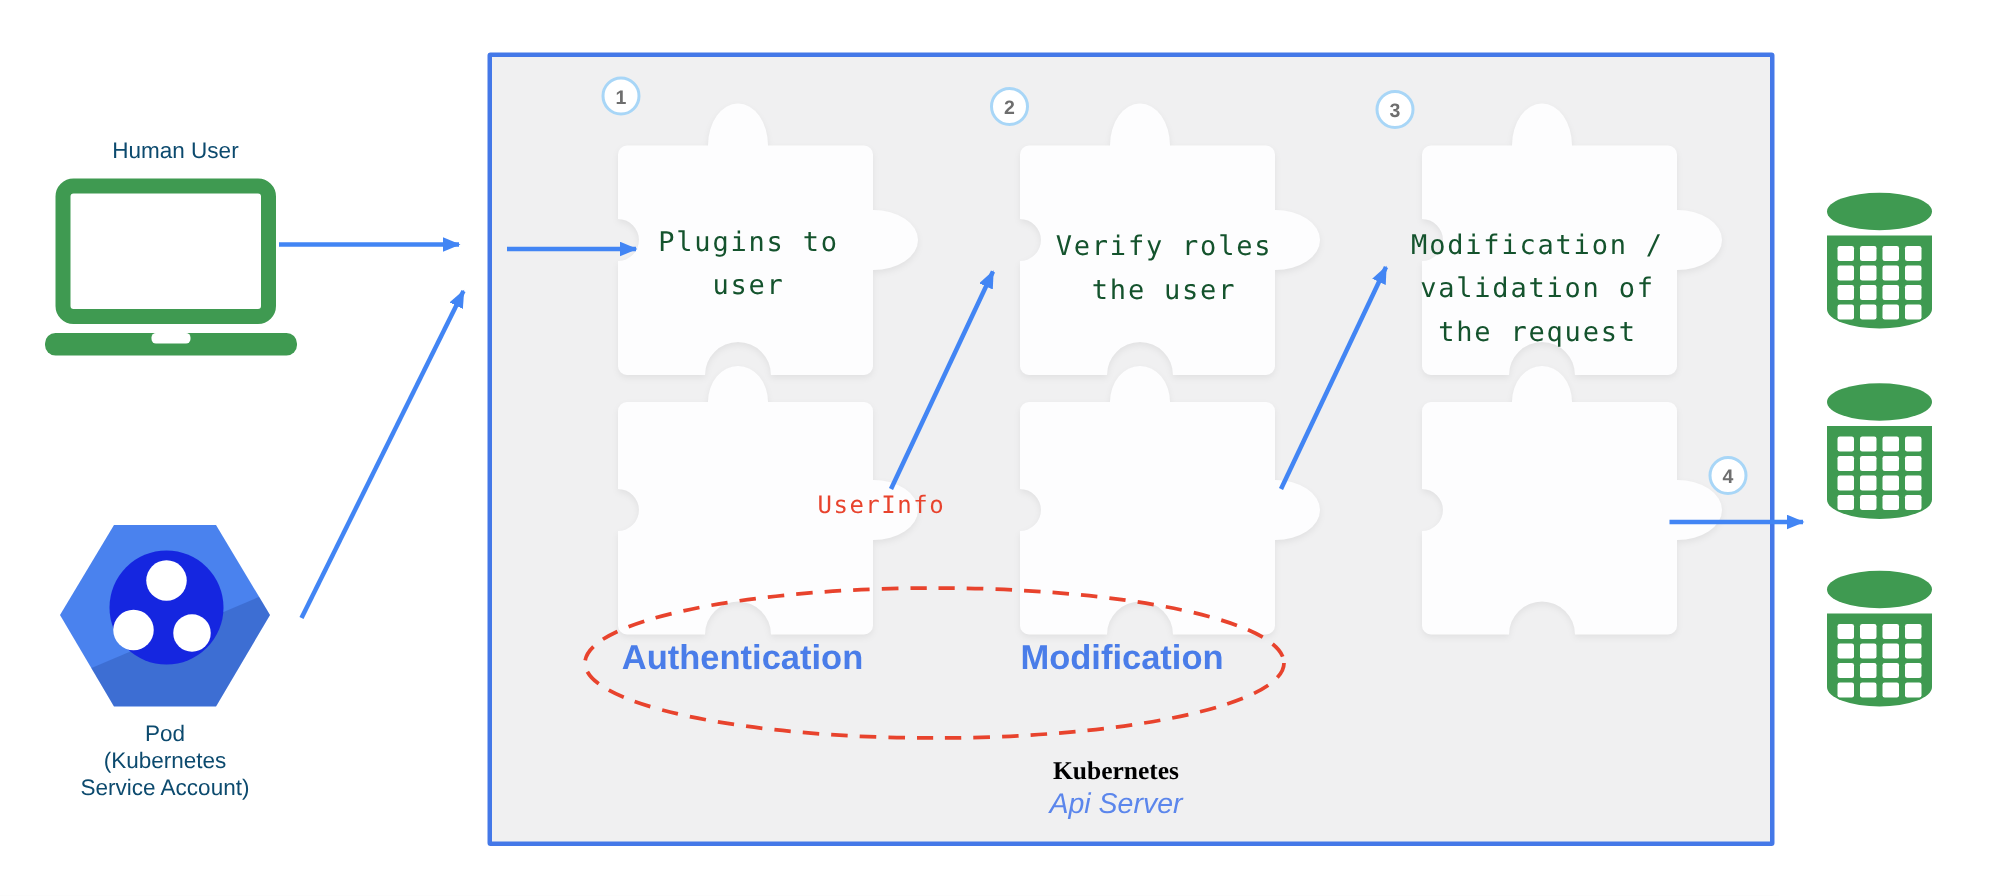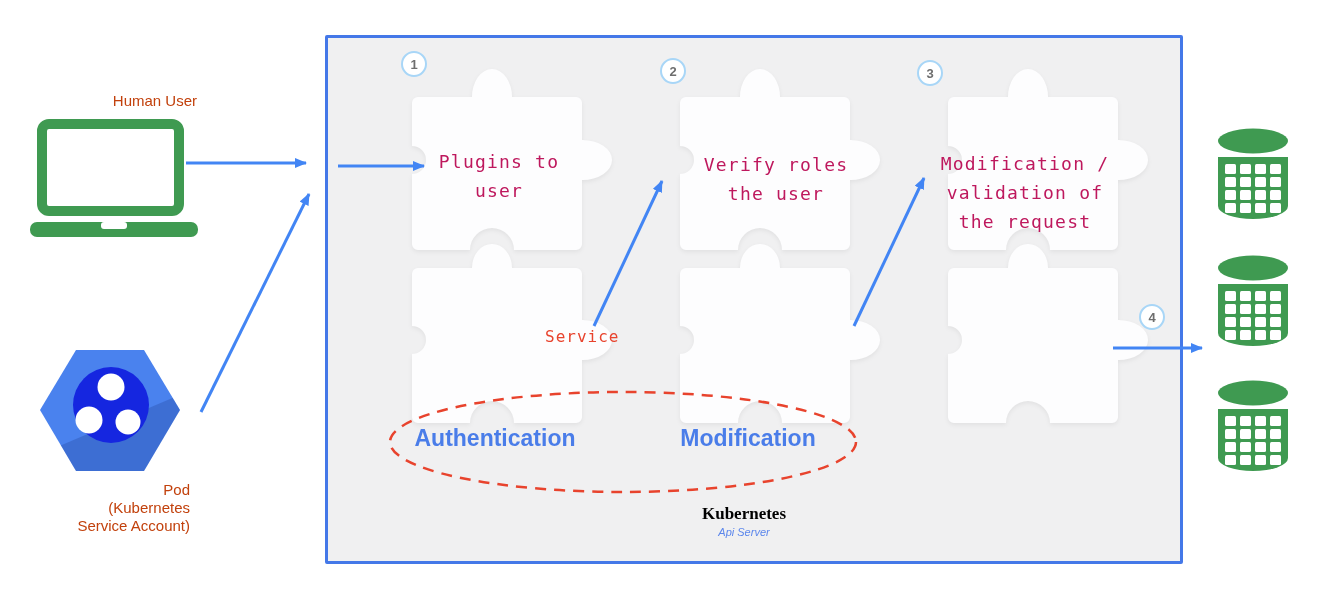--- a/index.html
+++ b/index.html
@@ -13,35 +13,35 @@
     background:#f0f0f1;border:3px solid #4478e8;border-radius:2px;z-index:1;
   }
   
   #overlay{position:absolute;left:0;top:0;width:1328px;height:597px;z-index:2;}
   .pz{fill:#fdfdfe;filter:drop-shadow(0 2px 2px rgba(0,0,0,0.06));}
   .arrow{stroke:#4285f4;stroke-width:3;fill:none;}
   
   .icon-abs{position:absolute;z-index:2;}
   
   .txt{position:absolute;z-index:3;}
-  .gray-label{color:#c2410c;font-size:15px;text-align:right;line-height:18px;}
+  .gray-label{color:#0c4a6e;font-size:15px;text-align:center;line-height:18px;}
   .note{
-    color:#be185d;font-family:"DejaVu Sans Mono","Liberation Mono",monospace;
+    color:#14532d;font-family:"DejaVu Sans Mono","Liberation Mono",monospace;
     font-size:18px;letter-spacing:1.2px;line-height:29px;text-align:center;white-space:nowrap;
   }
   .userinfo{
     color:#e8432d;font-family:"DejaVu Sans Mono","Liberation Mono",monospace;
     font-size:16px;letter-spacing:1px;white-space:nowrap;
   }
   .stage-label{
     color:#4a7de9;font-weight:bold;font-size:23px;text-align:center;
     line-height:21px;white-space:nowrap;
   }
   .k8s-title{color:#000000;font-weight:bold;font-size:17px;text-align:center;white-space:nowrap;font-family:Liberation Serif, serif;}
-  .k8s-sub{color:#5b86ec;font-style:italic;font-size:11px;text-align:center;white-space:nowrap;}
+  .k8s-sub{color:#5b86ec;font-style:italic;font-size:19px;text-align:center;white-space:nowrap;}
   .num-circle{
     position:absolute;z-index:3;width:26px;height:26px;border-radius:50%;
     background:#ffffff;border:2.5px solid #a8d6f7;color:#6e6e6e;
     font-size:13px;font-weight:bold;display:flex;align-items:center;justify-content:center;
     box-sizing:border-box;
   }
   .center-x{transform:translateX(-50%);}
 </style>
 </head>
 <body>
@@ -182,21 +182,21 @@
   <div class="txt note center-x" style="left:776px;top:150px;">
     <div>Verify roles</div>
     <div>the user</div>
   </div>
   <div class="txt note center-x" style="left:1025px;top:149px;">
     <div>Modification /</div>
     <div>validation of</div>
     <div>the request</div>
   </div>
 
-  <div class="txt userinfo" style="left:545px;top:327px;">Service</div>
+  <div class="txt userinfo" style="left:545px;top:327px;">UserInfo</div>
 
   <div class="txt stage-label center-x" style="left:495px;top:428px;">Authentication</div>
   <div class="txt stage-label center-x" style="left:748px;top:428px;">Modification</div>
 
   <div class="txt k8s-title center-x" style="left:744px;top:504px;">Kubernetes</div>
   <div class="txt k8s-sub center-x" style="left:744px;top:526px;">Api Server</div>
 
 </div>
 
 </body></html>

